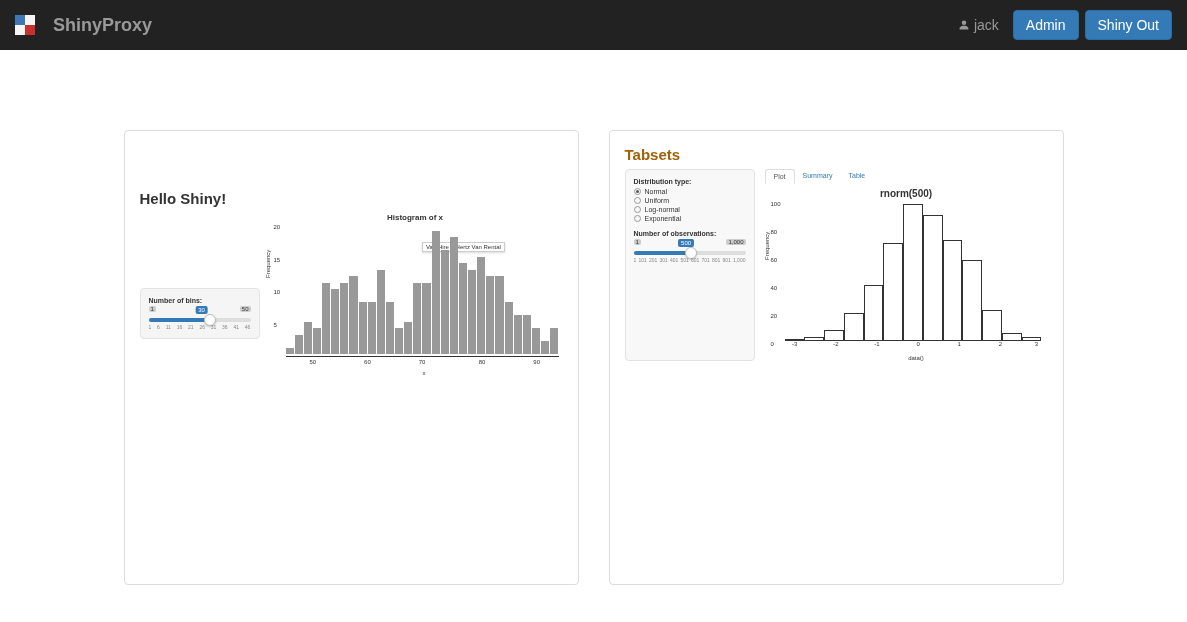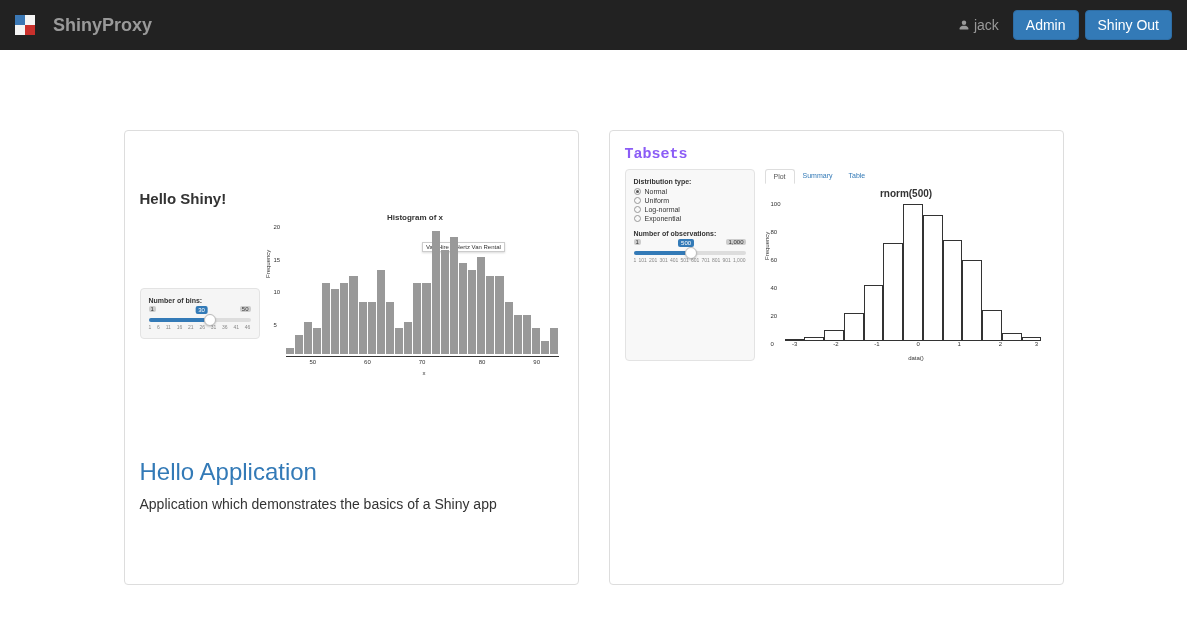--- a/index.html
+++ b/index.html
@@ -251,23 +251,22 @@
     }
 
     
     .preview2 {
       display: flex;
       gap: 10px;
     }
     .ts-title {
       font-size: 15px;
       font-weight: bold;
-      color: #8b5cf6;
+      color: #a16207;
       margin-bottom: 6px;
-      font-family: Liberation Mono, monospace;
     }
     .ts-panel {
       border: 1px solid #e3e3e3;
       background: #f8f8f8;
       border-radius: 4px;
       padding: 8px;
       width: 130px;
       font-size: 7px;
     }
     .ts-panel-label { font-weight: bold; margin-bottom: 3px; }
@@ -464,24 +463,20 @@
                 <span class="hs-xtick" style="left: 10%;">50</span>
                 <span class="hs-xtick" style="left: 30%;">60</span>
                 <span class="hs-xtick" style="left: 50%;">70</span>
                 <span class="hs-xtick" style="left: 72%;">80</span>
                 <span class="hs-xtick" style="left: 92%;">90</span>
               </div>
             <div class="hs-xlabel">x</div>
           </div>
         </div>
       </div>
-      <div class="card-body">
-        <div class="card-title">Hello Application</div>
-        <div class="card-desc">Application which demonstrates the basics of a Shiny app</div>
-      </div>
     </div>
 
     <div class="card">
       <div class="card-preview">
         <div class="ts-title">Tabsets</div>
         <div class="preview2">
           <div class="ts-panel">
             <div class="ts-panel-label">Distribution type:</div>
             <div id="ts-radios">
                 <div class="radio-row">

